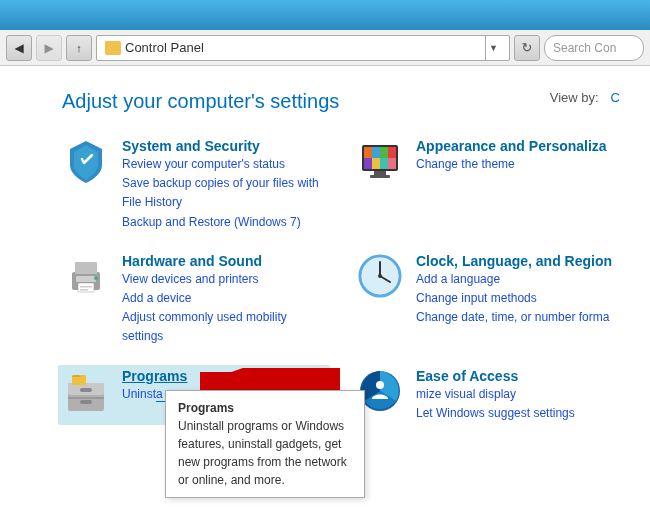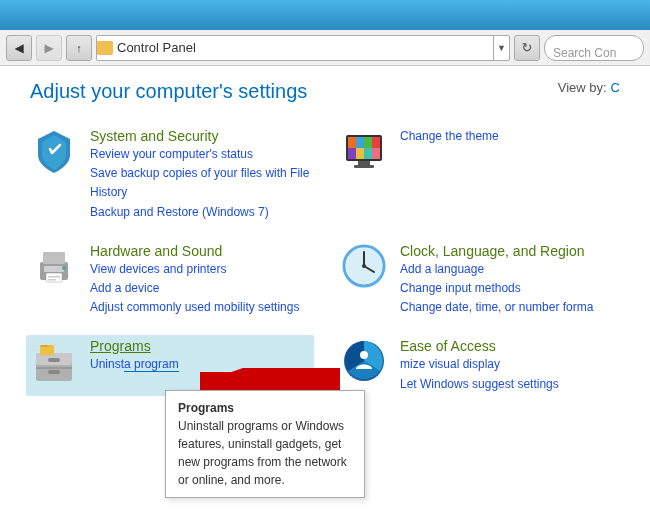--- a/index.html
+++ b/index.html
@@ -58,21 +58,21 @@
       color: #333;
     }
     .address-box {
       flex: 1;
       height: 26px;
       background: white;
       border: 1px solid #aaa;
       border-radius: 2px;
       display: flex;
       align-items: center;
-      padding: 0 0;
+      padding: 0 8px;
       font-size: 13px;
       color: #333;
       gap: 6px;
     }
     .address-box-inner {
       display: flex;
       align-items: center;
       flex: 1;
       gap: 4px;
     }
@@ -108,51 +108,52 @@
       font-size: 13px;
       color: #555;
     }
     .search-box {
       width: 100px;
       height: 26px;
       background: white;
       border: 1px solid #aaa;
       border-radius: 12px;
       display: flex;
-      align-items: flex-end;
+      align-items: center;
       padding: 0 8px;
       font-size: 12px;
       color: #999;
       gap: 4px;
     }
 
     
     .main-content {
       background: white;
-      padding: 14px 30px;
+      padding: 24px 30px;
       height: calc(524px - 66px);
       overflow: hidden;
+      margin-left: 32px;
     }
 
     .page-header {
       display: flex;
       justify-content: space-between;
       align-items: flex-start;
       margin-bottom: 24px;
     }
     .page-title {
       font-size: 20px;
       color: #0070c0;
       font-weight: 400;
     }
     .view-by {
       font-size: 13px;
       color: #555;
       display: flex;
-      gap: 4px;
+      gap: 12px;
     }
     .view-by-label { color: #555; }
     .view-by-value { color: #0070c0; cursor: pointer; }
 
     
     .categories-grid {
       display: grid;
       grid-template-columns: 1fr 1fr;
       gap: 20px 30px;
     }
@@ -168,23 +169,23 @@
       height: 48px;
       flex-shrink: 0;
       display: flex;
       align-items: center;
       justify-content: center;
     }
 
     .category-text {}
     .category-title {
       font-size: 14px;
-      color: #4d7c0f;
-      cursor: pointer;
-      font-weight: 400;
+      color: #0369a1;
+      cursor: pointer;
+      font-weight: 700;
     }
     .category-link {
       font-size: 12px;
       color: #1d4ed8;
       cursor: pointer;
       display: block;
       line-height: 1.6;
     }
 
     
@@ -284,20 +285,21 @@
           <rect x="32" y="10" width="8" height="11" fill="#e84040"></rect>
           <rect x="8" y="21" width="8" height="11" fill="#8040c0"></rect>
           <rect x="16" y="21" width="8" height="11" fill="#e8c040"></rect>
           <rect x="24" y="21" width="8" height="11" fill="#40c0b0"></rect>
           <rect x="32" y="21" width="8" height="11" fill="#e87080"></rect>
           <rect x="18" y="34" width="12" height="4" fill="#555"></rect>
           <rect x="14" y="38" width="20" height="3" rx="1" fill="#555"></rect>
         </svg>
       </div>
       <div class="category-text">
+        <span class="category-title">Appearance and Personaliza</span>
         <span class="category-link">Change the theme</span>
       </div>
     </div>
 
     <div class="category-item">
       <div class="category-icon">
         <svg viewBox="0 0 48 48" xmlns="http://www.w3.org/2000/svg">
 
           <rect x="10" y="20" width="28" height="18" rx="2" fill="#a0a0a0"></rect>
           <rect x="14" y="24" width="20" height="6" rx="1" fill="#d0d0d0"></rect>

